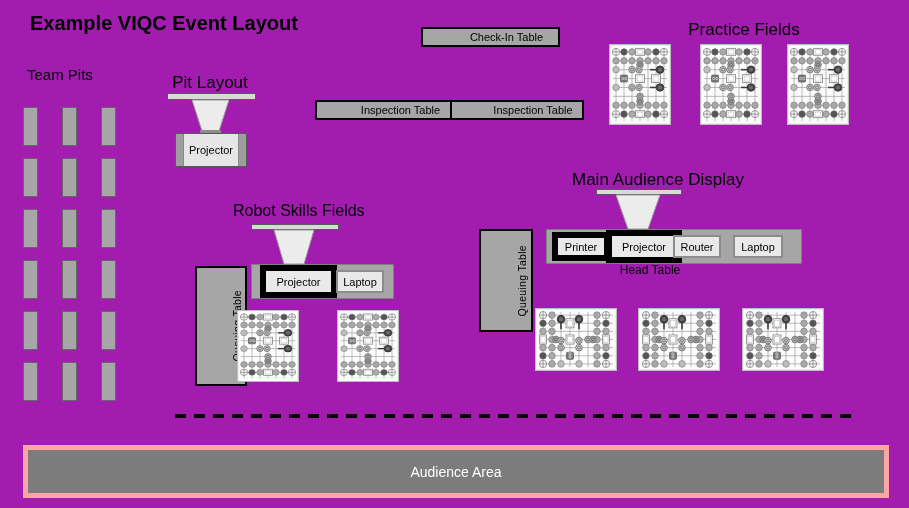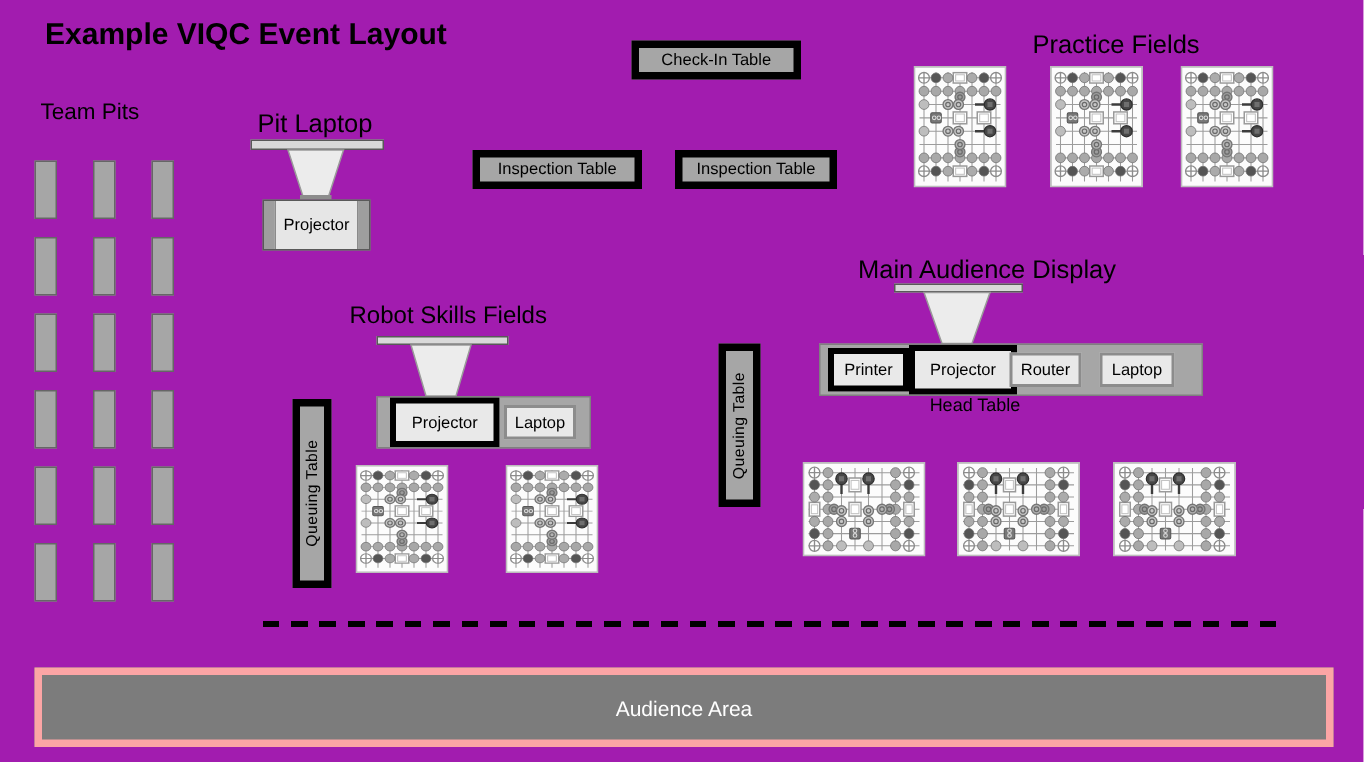--- a/index.html
+++ b/index.html
@@ -1,23 +1,23 @@
 <!DOCTYPE html>
 <html><head>
 <meta charset="utf-8">
 <style>
   html,body{margin:0;padding:0;background:#fff;}
   .stage{position:relative;width:909px;height:508px;background:#a21caf;overflow:hidden;
          font-family:"Liberation Sans",sans-serif;color:#000;}
   .abs{position:absolute;}
   .lbl{position:absolute;text-align:center;white-space:nowrap;font-size:17px;line-height:1.1;}
-  .graybox{position:absolute;background:#a6a6a6;border:5px solid #000000;
-           display:flex;align-items:center;justify-content:center;font-size:11px;}
+  .graybox{position:absolute;background:#a6a6a6;border:2px solid #000000;
+           display:flex;align-items:center;justify-content:center;font-size:11px;padding-left:32px;}
   .screen{position:absolute;background:#d9d9d9;border:1px solid #595959;}
-  .device{position:absolute;background:#e9e9e9;border:4px solid #000000;
+  .device{position:absolute;background:#e9e9e9;border:6px solid #000000;
           display:flex;align-items:center;justify-content:center;font-size:11px;}
   .device.small{border:2px solid #8c8c8c;}
   .tablebar{position:absolute;background:#a6a6a6;border:1px solid #7f7f7f;}
   .vtext{writing-mode:vertical-rl;transform:rotate(180deg);font-size:10.5px;letter-spacing:.3px;}
   .field{position:absolute;}
   #pits{position:absolute;left:23px;top:107px;display:grid;
         grid-template-columns:repeat(3,15px);column-gap:24px;
         grid-template-rows:repeat(6,39px);row-gap:12px;}
   .pit{background:#a6a6a6;border:1.5px solid #666;}
   .title{position:absolute;left:30px;top:12px;font-size:20px;font-weight:700;}
@@ -54,21 +54,21 @@
       <div class="pit"></div>
       <div class="pit"></div>
       <div class="pit"></div>
       <div class="pit"></div>
       <div class="pit"></div>
       <div class="pit"></div>
       <div class="pit"></div>
       <div class="pit"></div>
     </div>
 
-  <div class="lbl" style="left:165px;top:74px;width:90px;">Pit Laptop</div>
+  <div class="lbl" style="left:165px;top:74px;width:90px;">Pit Layout</div>
   <div class="screen" style="left:167px;top:93px;width:87px;height:5px;"></div>
   <svg class="abs" style="left:188px;top:99px;" width="46" height="36">
     <polygon points="4,1 41,1 31,32 14,32" fill="#ececec" stroke="#9a9a9a"></polygon>
     <rect x="12" y="31" width="21" height="3" fill="#8c8c8c"></rect>
   </svg>
   <div class="projbody" style="left:175px;top:133px;width:70px;height:32px;">
     <div class="side"></div>
     <div class="mid">Projector</div>
     <div class="side"></div>
   </div>

